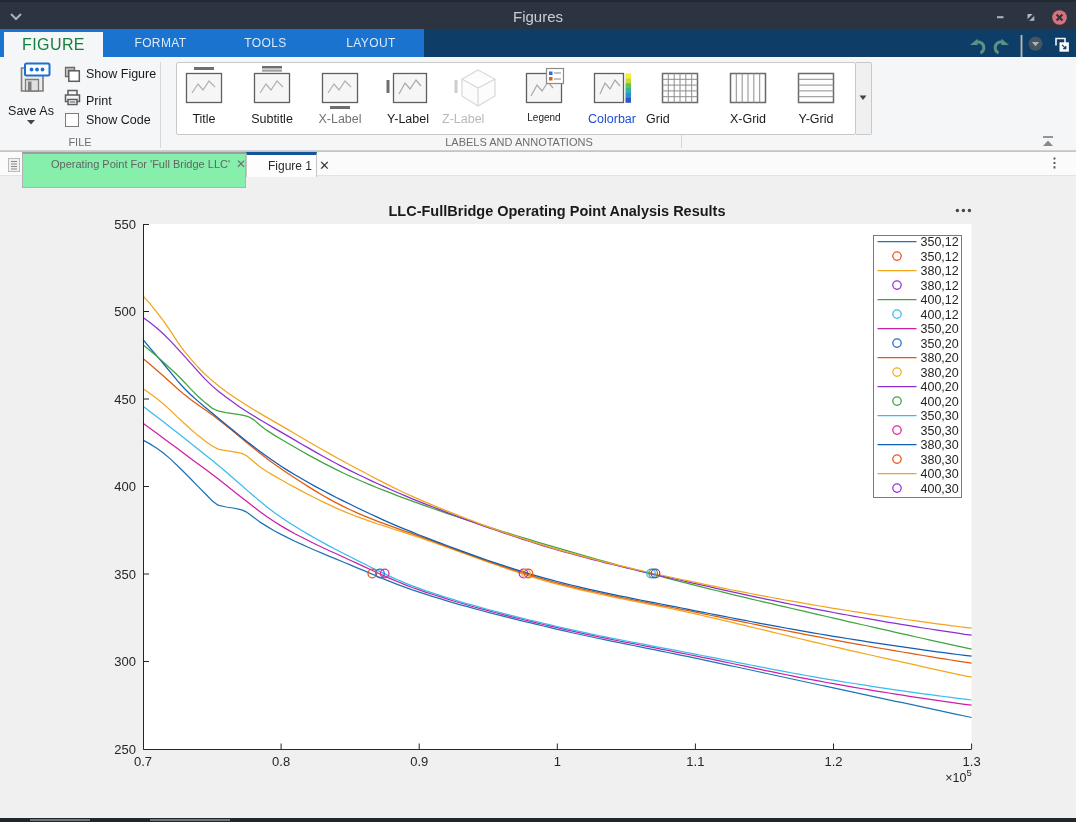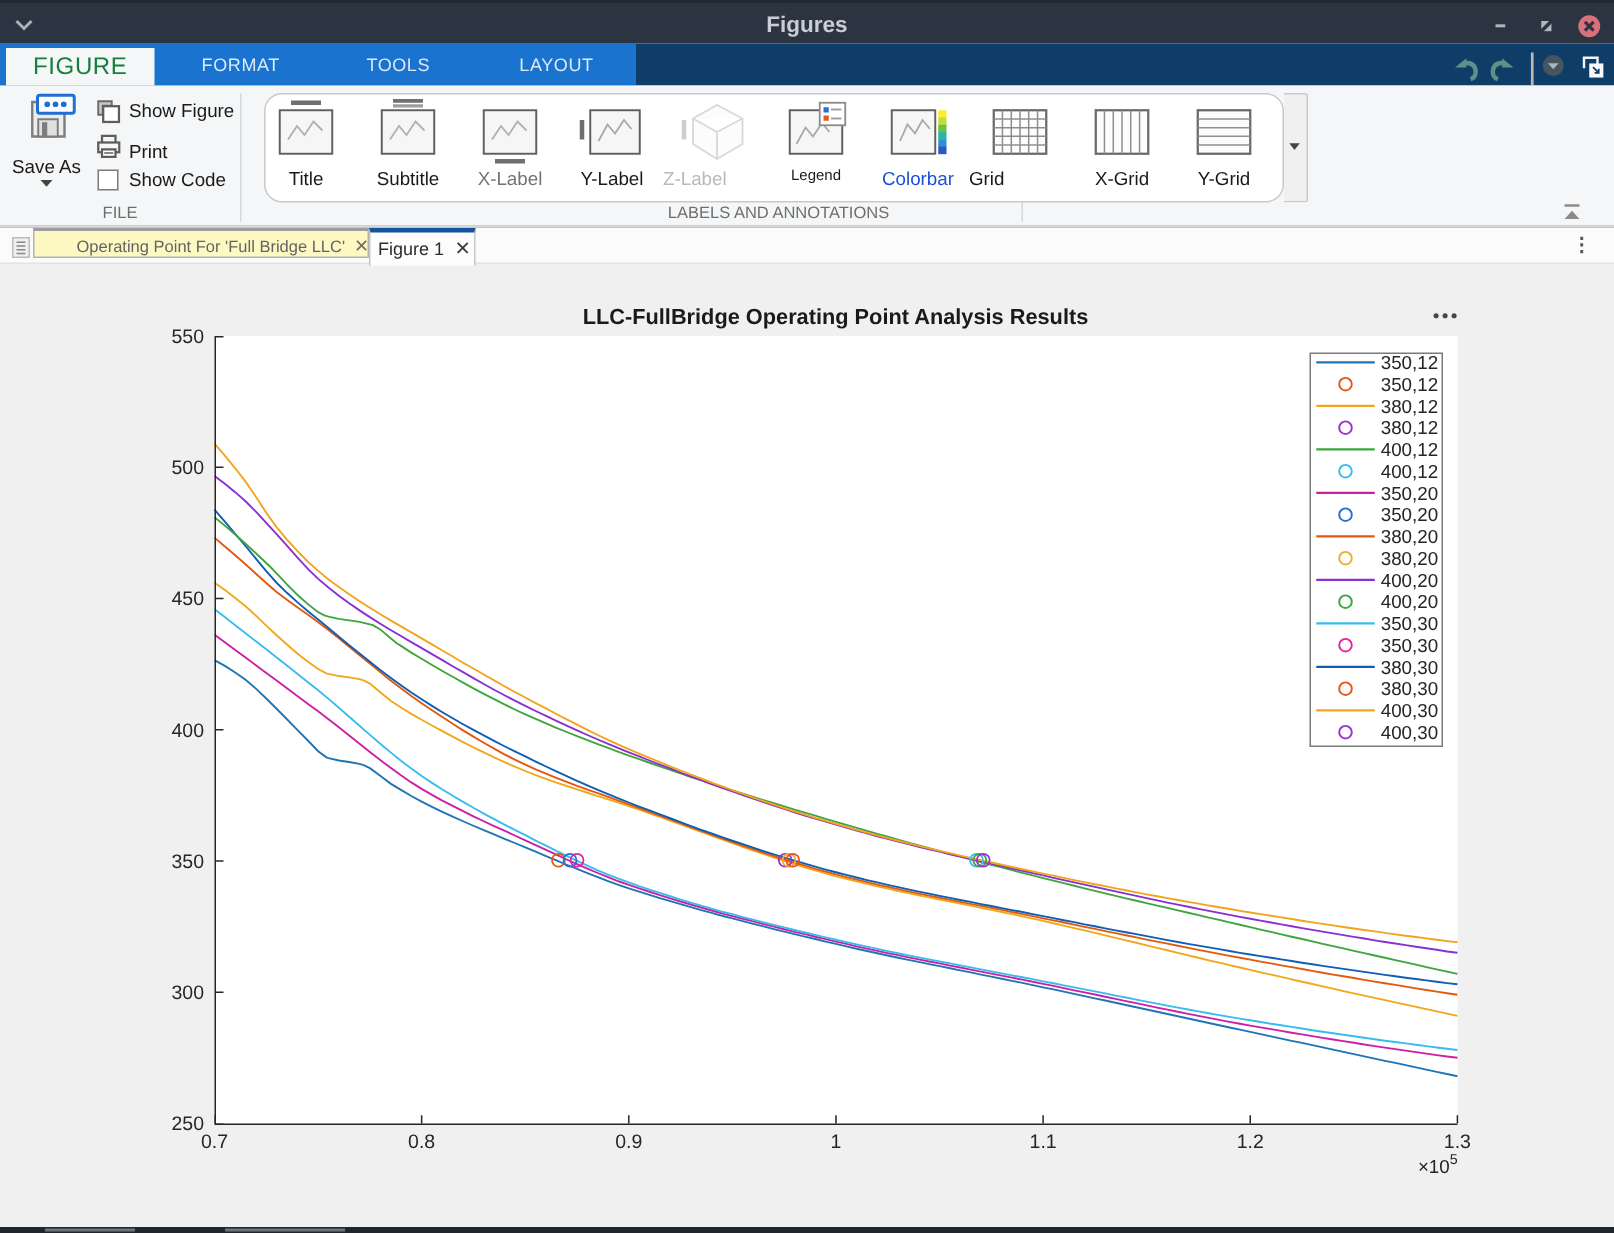--- a/index.html
+++ b/index.html
@@ -1,28 +1,28 @@
 <!DOCTYPE html>
 <html><head><meta charset="utf-8"><style>
 *{margin:0;padding:0;box-sizing:border-box}
 body{width:1076px;height:822px;position:relative;font-family:"Liberation Sans",sans-serif;background:#f0f0f1;overflow:hidden}
 .abs{position:absolute}
 #titlebar{left:0;top:0;width:1076px;height:29px;background:#2b3440;border-top:2px solid #222933}
-#titlebar .wtitle{left:0;top:1px;width:1076px;height:28px;line-height:28px;text-align:center;color:#c9ced6;font-weight:bold;font-size:15px}
+#titlebar .wtitle{left:0;top:1px;width:1076px;height:28px;line-height:28px;text-align:center;color:#c9ced6;font-weight:normal;font-size:15px}
 #tabrow{left:0;top:29px;width:1076px;height:28px;background:#0e3e68}
 #tabrow .lite{left:0;top:0;width:424px;height:28px;background:#1a73cf}
 .rtab{top:0;height:42px;line-height:28px;color:#dce9f7;font-size:12px;text-align:center;letter-spacing:0.4px}
 #figtab{left:4px;top:32px;width:99px;height:25px;background:#f5f6f7;color:#15803d;line-height:25px;font-size:16px;text-align:center;letter-spacing:0.4px}
 #ribbon{left:0;top:57px;width:1076px;height:94px;background:#f5f6f7;border-bottom:1px solid #cfcfcf}
 .seclabel{color:#6e6e6e;font-size:11px;top:79px;text-align:center}
 .vsep{width:1px;background:#d8d8d8;top:5px;height:86px;z-index:1}
-#gallery{left:176px;top:5px;width:680px;height:73px;background:#fff;border:1px solid #c9c9c9;border-radius:12px;z-index:2}
+#gallery{left:176px;top:5px;width:680px;height:73px;background:#fff;border:1px solid #c9c9c9;border-radius:2px;z-index:2}
 .btnlabel{font-size:12.5px;color:#1a1a1a}
 #doctabs{left:0;top:151px;width:1076px;height:25px;background:#fbfbfb;border-top:1px solid #c6c6c6;border-bottom:1px solid #e3e3e3}
-#dtab1{left:22px;top:0px;width:224px;height:20px;background:#fef9c3;border:1px solid #b2b2b2;border-top:2px solid #9d9d9d;color:#646464;font-size:11px;line-height:21px;white-space:nowrap}
+#dtab1{left:22px;top:0px;width:224px;height:36px;background:#86efac;border:1px solid #b2b2b2;border-top:2px solid #9d9d9d;color:#646464;font-size:11px;line-height:21px;white-space:nowrap}
 #dtab2{left:246px;top:0;width:71px;height:25px;background:#fdfdfd;border-left:1px solid #c5c5c5;border-right:1px solid #c5c5c5;border-top:3px solid #10559e;color:#2b2b2b;font-size:12px;line-height:21px;white-space:nowrap}
 #bottombar{left:0;top:818px;width:1076px;height:4px;background:#20262e}
 </style></head>
 <body>
 <div class="abs" id="titlebar">
   <div class="abs wtitle">Figures</div>
   <svg class="abs" style="left:8px;top:10px" width="16" height="10" viewBox="0 0 16 10">
       <path d="M3 2 L8 7 L13 2" fill="none" stroke="#aab2bc" stroke-width="2"></path>
     </svg>
   <svg class="abs" style="left:990px;top:8px" width="80" height="16" viewBox="0 0 80 16">
@@ -176,21 +176,21 @@
       <line x1="3" y1="2" x2="13" y2="2" stroke="#8a8a8a" stroke-width="1.8"></line>
       <path d="M3 11 L8 5.5 L13 11 z" fill="#8a8a8a"></path>
     </svg>
 </div>
 <div class="abs" id="doctabs">
   <svg class="abs" style="left:8px;top:6px" width="12" height="14" viewBox="0 0 12 14">
       <rect x="0.5" y="0.5" width="11" height="13" fill="#f0f0f0" stroke="#bbb"></rect>
       <path d="M3 3.5 h6 M3 6 h6 M3 8.5 h6 M3 11 h6" stroke="#888" stroke-width="1.1"></path>
     </svg>
   <div class="abs" id="dtab1"><span style="margin-left:28px">Operating Point For 'Full Bridge LLC'</span><span style="margin-left:6px;color:#6f6f6f;font-size:12px">✕</span></div>
-  <div class="abs" id="dtab2"><span style="margin-left:5px">Figure 1</span><span style="margin-left:7px;color:#3c3c3c;font-size:13px">✕</span></div>
+  <div class="abs" id="dtab2"><span style="margin-left:21px">Figure 1</span><span style="margin-left:7px;color:#3c3c3c;font-size:13px">✕</span></div>
   <div class="abs" style="left:1048px;top:3px;color:#555;font-size:13px;font-weight:bold">⋮</div>
 </div>
 <svg width="1076" height="646" viewBox="0 176 1076 646" style="position:absolute;left:0;top:176px" font-family="Liberation Sans, sans-serif">
 <rect x="143" y="224" width="828.6" height="525" fill="#ffffff"></rect>
 <polyline points="143,440.1 149.9,443.9 156.8,448.3 163.7,453.2 170.6,459.1 177.5,465.7 184.4,472.5 191.3,479.5 198.2,486.6 205.1,493.5 212.1,500.8 217.6,504.9 219,505.4 225.9,507 232.8,508 239.7,509.3 242.4,510.1 246.6,512.1 253.5,517.2 260.4,522.4 260.4,522.4 267.3,526.6 274.2,530.7 281.1,534.4 281.1,534.4 288,537.9 294.9,541.2 301.8,544.4 308.7,547.5 315.6,550.5 322.5,553.4 329.4,556.3 336.3,559.2 343.2,562 350.2,564.9 357.1,567.8 364,570.7 370.9,573.6 377.8,576.5 384.7,579.3 391.6,582.1 398.5,584.8 405.4,587.4 412.3,589.9 419.2,592.2 426.1,594.4 433,596.6 439.9,598.7 446.8,600.8 453.7,602.8 460.6,604.8 467.5,606.7 474.4,608.6 481.3,610.5 488.2,612.3 495.2,614.1 502.1,615.9 509,617.6 515.9,619.4 522.8,621.1 529.7,622.7 536.6,624.4 543.5,626 550.4,627.7 557.3,629.3 564.2,630.9 571.1,632.5 578,634 584.9,635.5 591.8,637 598.7,638.5 605.6,639.9 612.5,641.3 619.4,642.7 626.4,644.1 633.3,645.5 640.2,646.9 647.1,648.3 654,649.7 660.9,651.1 667.8,652.5 674.7,653.9 681.6,655.3 688.5,656.7 695.4,658.2 702.3,659.6 709.2,661.1 716.1,662.6 723,664.1 729.9,665.6 736.8,667 743.7,668.5 750.6,670 757.5,671.5 764.4,673 771.4,674.5 778.3,676 785.2,677.5 792.1,679 799,680.5 805.9,682 812.8,683.5 819.7,685 826.6,686.4 833.5,687.9 833.5,687.9 840.4,689.4 847.3,690.9 854.2,692.4 861.1,693.9 868,695.3 874.9,696.8 881.8,698.3 888.7,699.8 895.6,701.3 902.6,702.7 909.5,704.2 916.4,705.7 923.3,707.2 930.2,708.6 937.1,710.1 944,711.6 950.9,713.1 957.8,714.6 964.7,716 971.6,717.5" fill="none" stroke="#1F74B4" stroke-width="1.25"></polyline>
 <polyline points="143,423.2 149.9,428.2 156.8,433.3 163.7,438.4 170.6,443.5 177.5,448.6 184.4,453.7 191.3,458.9 198.2,464 205.1,469.1 212.1,474.2 219,479.5 225.9,484.9 232.8,490.4 239.7,495.9 246.6,501.3 253.5,506.7 260.4,511.9 267.3,516.9 274.2,521.6 281.1,525.9 281.1,525.9 288,529.9 294.9,533.7 301.8,537.3 308.7,540.8 315.6,544.2 322.5,547.5 329.4,550.7 336.3,553.8 343.2,557 350.2,560.2 357.1,563.4 364,566.6 370.9,569.8 377.8,573 384.7,576.1 391.6,579.1 398.5,582 405.4,584.8 412.3,587.5 419.2,589.9 426.1,592.3 433,594.5 439.9,596.7 446.8,598.9 453.7,601 460.6,603 467.5,605 474.4,607 481.3,608.9 488.2,610.7 495.2,612.5 502.1,614.3 509,616.1 515.9,617.8 522.8,619.5 529.7,621.2 536.6,622.8 543.5,624.5 550.4,626.1 557.3,627.7 564.2,629.3 571.1,630.9 578,632.4 584.9,633.9 591.8,635.4 598.7,636.8 605.6,638.2 612.5,639.6 619.4,641 626.4,642.3 633.3,643.7 640.2,645 647.1,646.4 654,647.7 660.9,649.1 667.8,650.4 674.7,651.8 681.6,653.1 688.5,654.5 695.4,655.9 702.3,657.3 709.2,658.7 716.1,660.2 723,661.6 729.9,663 736.8,664.5 743.7,665.9 750.6,667.4 757.5,668.8 764.4,670.3 771.4,671.7 778.3,673.1 785.2,674.5 792.1,675.9 799,677.3 805.9,678.6 812.8,679.9 819.7,681.2 826.6,682.5 833.5,683.7 833.5,683.7 840.4,684.9 847.3,686.1 854.2,687.3 861.1,688.5 868,689.6 874.9,690.8 881.8,691.9 888.7,693 895.6,694.1 902.6,695.2 909.5,696.3 916.4,697.4 923.3,698.4 930.2,699.4 937.1,700.4 944,701.4 950.9,702.4 957.8,703.4 964.7,704.3 971.6,705.2" fill="none" stroke="#CC1FA5" stroke-width="1.25"></polyline>
 <polyline points="143,406.2 149.9,411.4 156.8,416.8 163.7,422.1 170.6,427.5 177.5,432.8 184.4,438.3 191.3,443.7 198.2,449.2 205.1,454.7 212.1,460.2 219,465.9 225.9,471.8 232.8,477.8 239.7,483.8 246.6,489.9 253.5,495.8 260.4,501.6 267.3,507.2 274.2,512.4 281.1,517.3 281.1,517.3 288,521.9 294.9,526.3 301.8,530.5 308.7,534.6 315.6,538.5 322.5,542.4 329.4,546.1 336.3,549.7 343.2,553.3 350.2,556.8 357.1,560.4 364,563.8 370.9,567.3 377.8,570.6 384.7,573.9 391.6,577.1 398.5,580.2 405.4,583.1 412.3,585.8 419.2,588.3 426.1,590.8 433,593.1 439.9,595.3 446.8,597.5 453.7,599.7 460.6,601.8 467.5,603.8 474.4,605.7 481.3,607.7 488.2,609.5 495.2,611.4 502.1,613.1 509,614.9 515.9,616.6 522.8,618.3 529.7,620 536.6,621.6 543.5,623.3 550.4,624.9 557.3,626.5 564.2,628.1 571.1,629.6 578,631.1 584.9,632.6 591.8,634.1 598.7,635.5 605.6,636.9 612.5,638.3 619.4,639.6 626.4,641 633.3,642.3 640.2,643.6 647.1,644.9 654,646.3 660.9,647.6 667.8,648.9 674.7,650.2 681.6,651.5 688.5,652.8 695.4,654.2 702.3,655.5 709.2,656.9 716.1,658.2 723,659.6 729.9,660.9 736.8,662.3 743.7,663.7 750.6,665 757.5,666.4 764.4,667.7 771.4,669.1 778.3,670.4 785.2,671.7 792.1,673 799,674.2 805.9,675.5 812.8,676.7 819.7,677.9 826.6,679.1 833.5,680.2 833.5,680.2 840.4,681.3 847.3,682.5 854.2,683.5 861.1,684.6 868,685.7 874.9,686.8 881.8,687.8 888.7,688.8 895.6,689.8 902.6,690.8 909.5,691.8 916.4,692.8 923.3,693.8 930.2,694.7 937.1,695.6 944,696.5 950.9,697.4 957.8,698.3 964.7,699.2 971.6,700" fill="none" stroke="#38BCEE" stroke-width="1.25"></polyline>
 <polyline points="143,388.5 149.9,393.4 156.8,398.6 163.7,404.2 170.6,410.4 177.5,417.1 184.4,423.5 191.3,429.7 198.2,435.6 205.1,441 212.1,446 217.6,448.9 219,449.3 225.9,450.7 232.8,451.6 239.7,452.8 242.4,453.6 246.6,455.7 253.5,461.5 260.4,467.2 260.4,467.2 267.3,471.7 274.2,475.9 281.1,479.8 281.1,479.8 288,483.7 294.9,487.4 301.8,491.1 308.7,494.7 315.6,498.2 322.5,501.6 329.4,504.9 336.3,508.1 343.2,511.1 350.2,514 357.1,516.7 364,519.2 370.9,521.7 377.8,524 384.7,526.2 391.6,528.5 398.5,530.7 405.4,532.9 412.3,535.1 419.2,537.4 426.1,539.8 433,542.2 439.9,544.6 446.8,547.1 453.7,549.6 460.6,552.1 467.5,554.6 474.4,557.1 481.3,559.6 488.2,562.1 495.2,564.5 502.1,567 509,569.3 515.9,571.7 522.8,573.9 529.7,576.1 536.6,578.3 543.5,580.3 550.4,582.3 557.3,584.2 564.2,585.9 571.1,587.6 578,589.3 584.9,590.9 591.8,592.4 598.7,594 605.6,595.4 612.5,596.9 619.4,598.3 626.4,599.7 633.3,601.1 640.2,602.4 647.1,603.8 654,605.2 660.9,606.6 667.8,608 674.7,609.4 681.6,610.9 688.5,612.4 695.4,613.9 702.3,615.5 709.2,617.1 716.1,618.7 723,620.3 729.9,621.9 736.8,623.6 743.7,625.2 750.6,626.9 757.5,628.5 764.4,630.2 771.4,631.9 778.3,633.5 785.2,635.2 792.1,636.9 799,638.5 805.9,640.2 812.8,641.8 819.7,643.4 826.6,645 833.5,646.6 833.5,646.6 840.4,648.2 847.3,649.8 854.2,651.3 861.1,652.9 868,654.5 874.9,656 881.8,657.6 888.7,659.1 895.6,660.7 902.6,662.2 909.5,663.7 916.4,665.2 923.3,666.8 930.2,668.3 937.1,669.8 944,671.3 950.9,672.8 957.8,674.3 964.7,675.8 971.6,677.2" fill="none" stroke="#F2A71B" stroke-width="1.25"></polyline>
 <polyline points="143,358.4 149.9,364.3 156.8,370.2 163.7,376.2 170.6,382.5 177.5,388.7 184.4,394.6 191.3,399.9 198.2,404.9 205.1,409.7 212.1,414.8 219,420 225.9,425.5 232.8,431.1 239.7,436.8 246.6,442.4 253.5,448.1 260.4,453.6 267.3,458.9 274.2,464 281.1,468.8 281.1,468.8 288,473.5 294.9,478 301.8,482.5 308.7,486.9 315.6,491.1 322.5,495.2 329.4,499.1 336.3,502.9 343.2,506.4 350.2,509.8 357.1,512.9 364,515.8 370.9,518.6 377.8,521.3 384.7,523.9 391.6,526.4 398.5,528.8 405.4,531.3 412.3,533.7 419.2,536.2 426.1,538.7 433,541.2 439.9,543.8 446.8,546.3 453.7,548.8 460.6,551.4 467.5,553.9 474.4,556.4 481.3,558.9 488.2,561.3 495.2,563.7 502.1,566.1 509,568.4 515.9,570.7 522.8,572.9 529.7,575.1 536.6,577.1 543.5,579.2 550.4,581.1 557.3,582.9 564.2,584.7 571.1,586.4 578,588.1 584.9,589.7 591.8,591.2 598.7,592.7 605.6,594.2 612.5,595.7 619.4,597.1 626.4,598.5 633.3,599.9 640.2,601.2 647.1,602.6 654,603.9 660.9,605.3 667.8,606.6 674.7,608 681.6,609.4 688.5,610.7 695.4,612.2 702.3,613.6 709.2,615 716.1,616.4 723,617.9 729.9,619.3 736.8,620.7 743.7,622.1 750.6,623.5 757.5,624.9 764.4,626.4 771.4,627.8 778.3,629.1 785.2,630.5 792.1,631.9 799,633.2 805.9,634.6 812.8,635.9 819.7,637.2 826.6,638.5 833.5,639.8 833.5,639.8 840.4,641.1 847.3,642.3 854.2,643.6 861.1,644.8 868,646 874.9,647.3 881.8,648.5 888.7,649.7 895.6,650.8 902.6,652 909.5,653.2 916.4,654.4 923.3,655.5 930.2,656.6 937.1,657.8 944,658.9 950.9,660 957.8,661.1 964.7,662.2 971.6,663.2" fill="none" stroke="#E2590D" stroke-width="1.25"></polyline>
 <polyline points="143,339.7 149.9,347.8 156.8,355.9 163.7,364 170.6,372.4 177.5,380.8 184.4,388.5 191.3,395.2 198.2,401.4 205.1,407.3 212.1,413 219,418.7 225.9,424.5 232.8,430.1 239.7,435.7 246.6,441.2 253.5,446.6 260.4,451.8 267.3,456.8 274.2,461.6 281.1,466.2 281.1,466.2 288,470.6 294.9,474.8 301.8,478.8 308.7,482.8 315.6,486.6 322.5,490.3 329.4,493.9 336.3,497.5 343.2,500.9 350.2,504.3 357.1,507.7 364,511 370.9,514.3 377.8,517.4 384.7,520.6 391.6,523.6 398.5,526.6 405.4,529.4 412.3,532.2 419.2,535 426.1,537.7 433,540.3 439.9,542.9 446.8,545.5 453.7,548.1 460.6,550.7 467.5,553.2 474.4,555.6 481.3,558.1 488.2,560.5 495.2,562.8 502.1,565.1 509,567.4 515.9,569.6 522.8,571.7 529.7,573.8 536.6,575.8 543.5,577.8 550.4,579.7 557.3,581.5 564.2,583.3 571.1,585 578,586.7 584.9,588.3 591.8,589.9 598.7,591.4 605.6,592.9 612.5,594.4 619.4,595.8 626.4,597.2 633.3,598.6 640.2,600 647.1,601.3 654,602.7 660.9,604 667.8,605.4 674.7,606.7 681.6,608 688.5,609.4 695.4,610.8 702.3,612.1 709.2,613.5 716.1,614.8 723,616.2 729.9,617.5 736.8,618.9 743.7,620.2 750.6,621.5 757.5,622.8 764.4,624.1 771.4,625.4 778.3,626.7 785.2,628 792.1,629.2 799,630.4 805.9,631.6 812.8,632.8 819.7,634 826.6,635.2 833.5,636.3 833.5,636.3 840.4,637.4 847.3,638.5 854.2,639.6 861.1,640.7 868,641.8 874.9,642.8 881.8,643.9 888.7,644.9 895.6,645.9 902.6,646.9 909.5,647.9 916.4,648.9 923.3,649.9 930.2,650.8 937.1,651.8 944,652.7 950.9,653.6 957.8,654.5 964.7,655.4 971.6,656.2" fill="none" stroke="#0E5EB4" stroke-width="1.25"></polyline>

